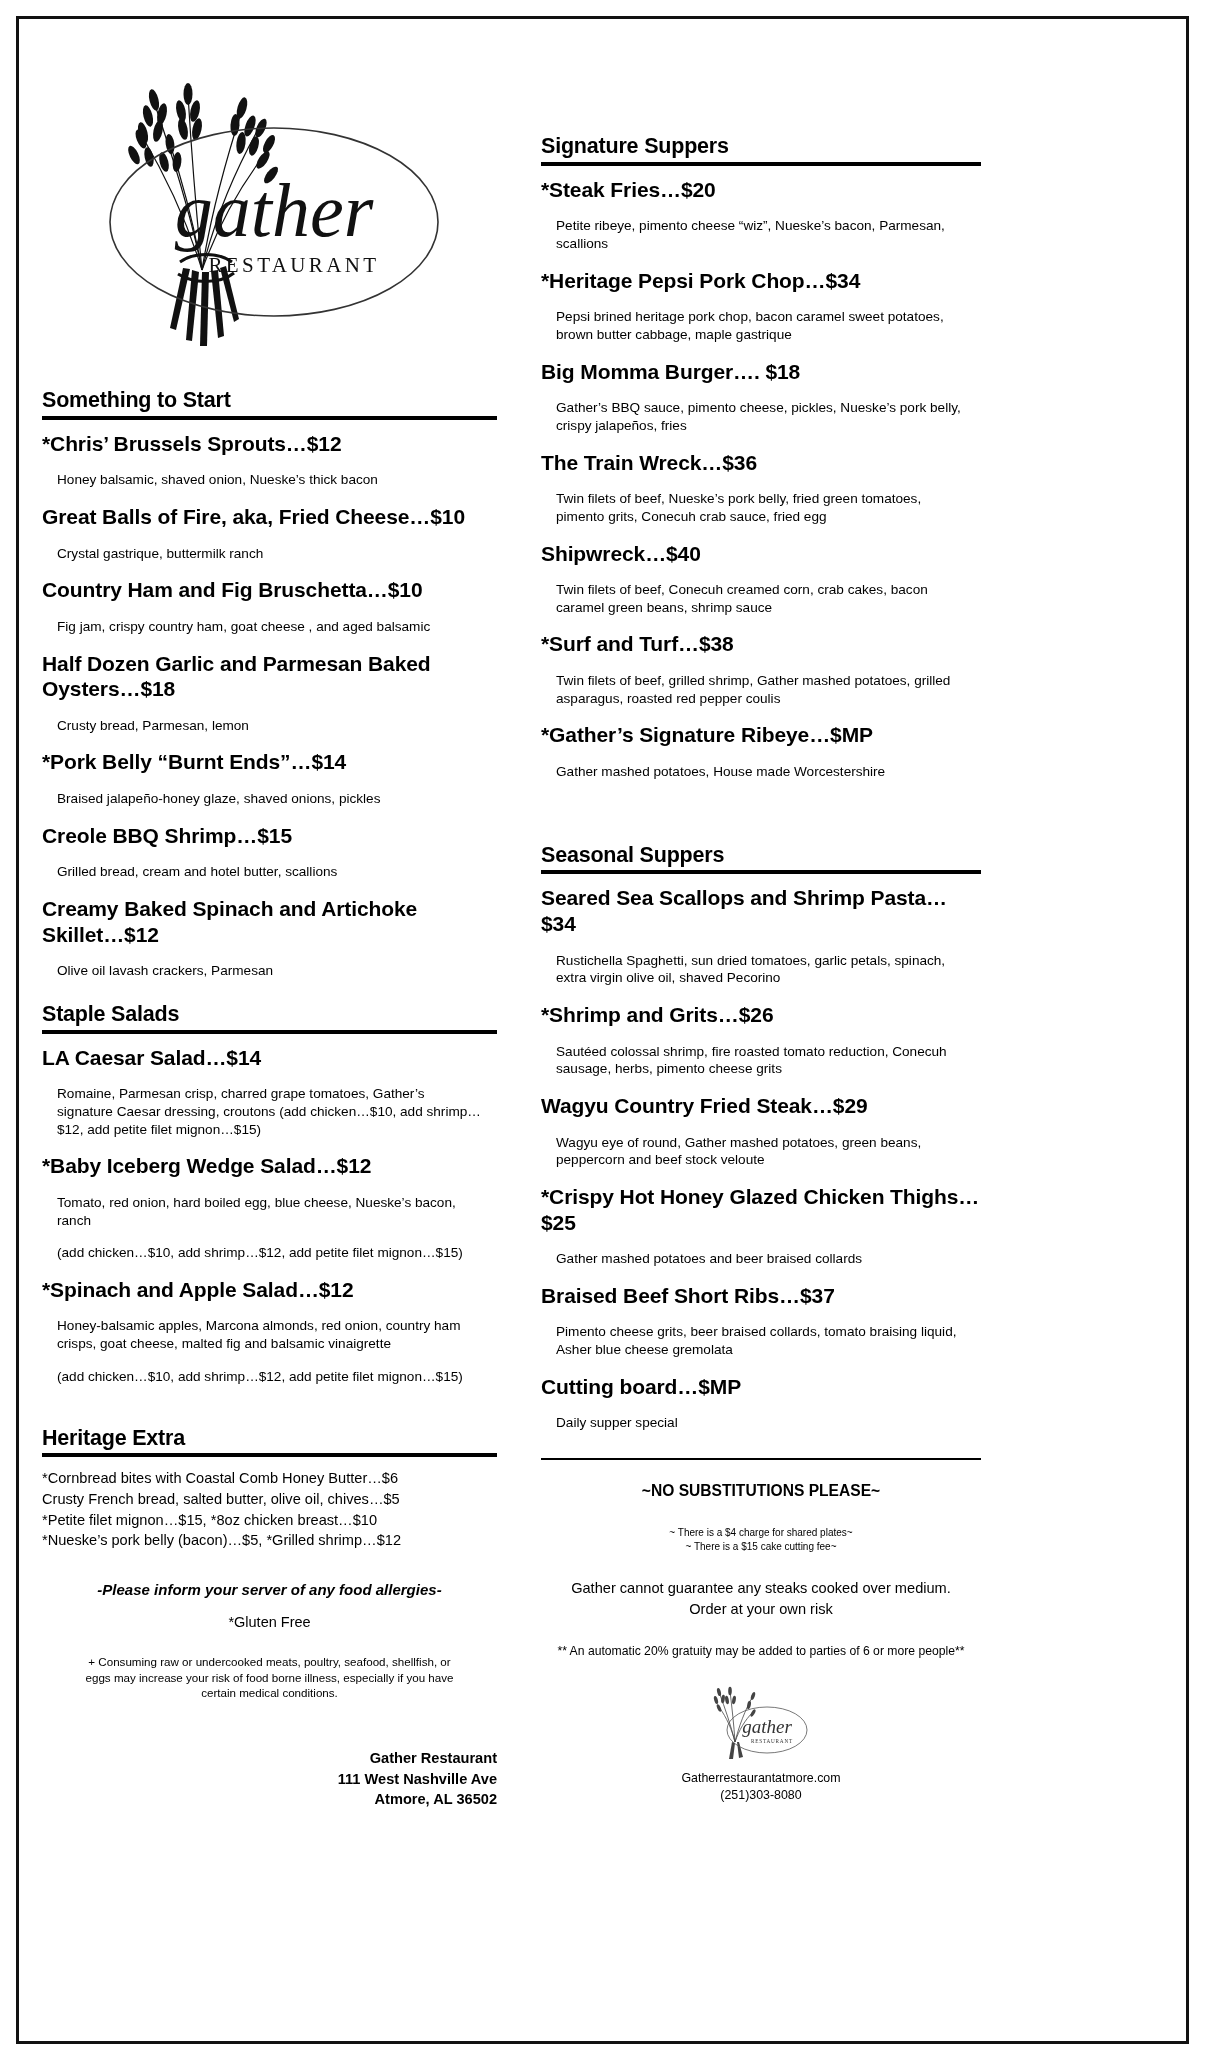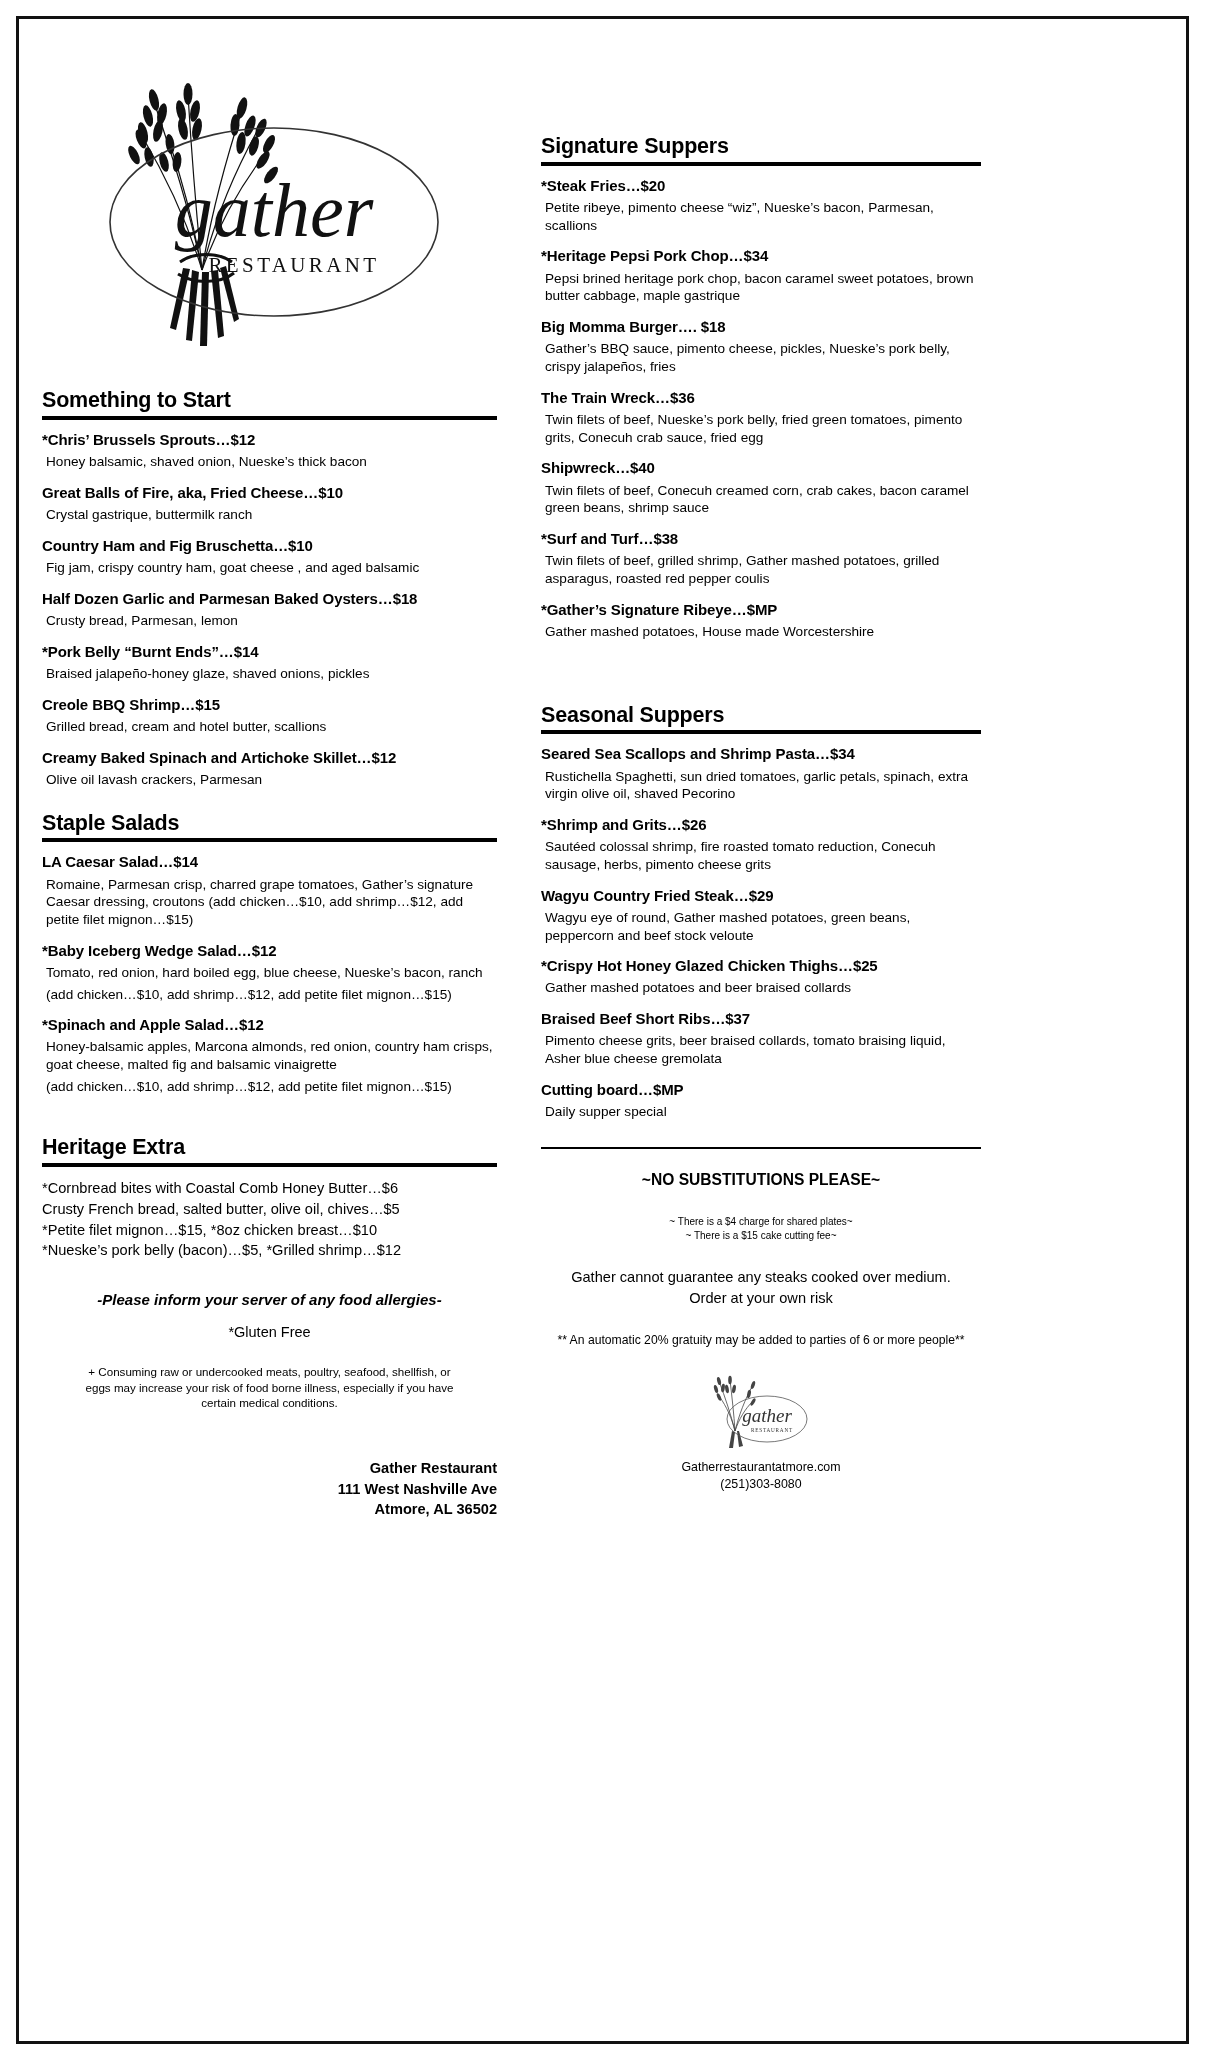--- a/index.html
+++ b/index.html
@@ -54,30 +54,30 @@
   .rule-double {
     border-top: 2px solid #000;
     border-bottom: 2px solid #000;
     height: 3px;
     margin: 0 0 11px 0;
   }
 
   
   .item { margin: 0 0 13px 0; }
   .item-name {
-    font-size: 15px;
+    font-size: 21px;
     font-weight: bold;
     line-height: 1.22;
     margin: 0 0 1px 0;
     letter-spacing: -0.1px;
   }
   .item-desc {
     font-size: 13.6px;
     line-height: 1.30;
-    margin: 4px;
+    margin: 15px;
     font-weight: normal;
   }
 
   
   .extras-list { font-size: 14.6px; line-height: 1.42; margin: 0; }
   .extras-list div { white-space: nowrap; }
 
   .allergy-note {
     text-align: center;
     font-size: 15px;

